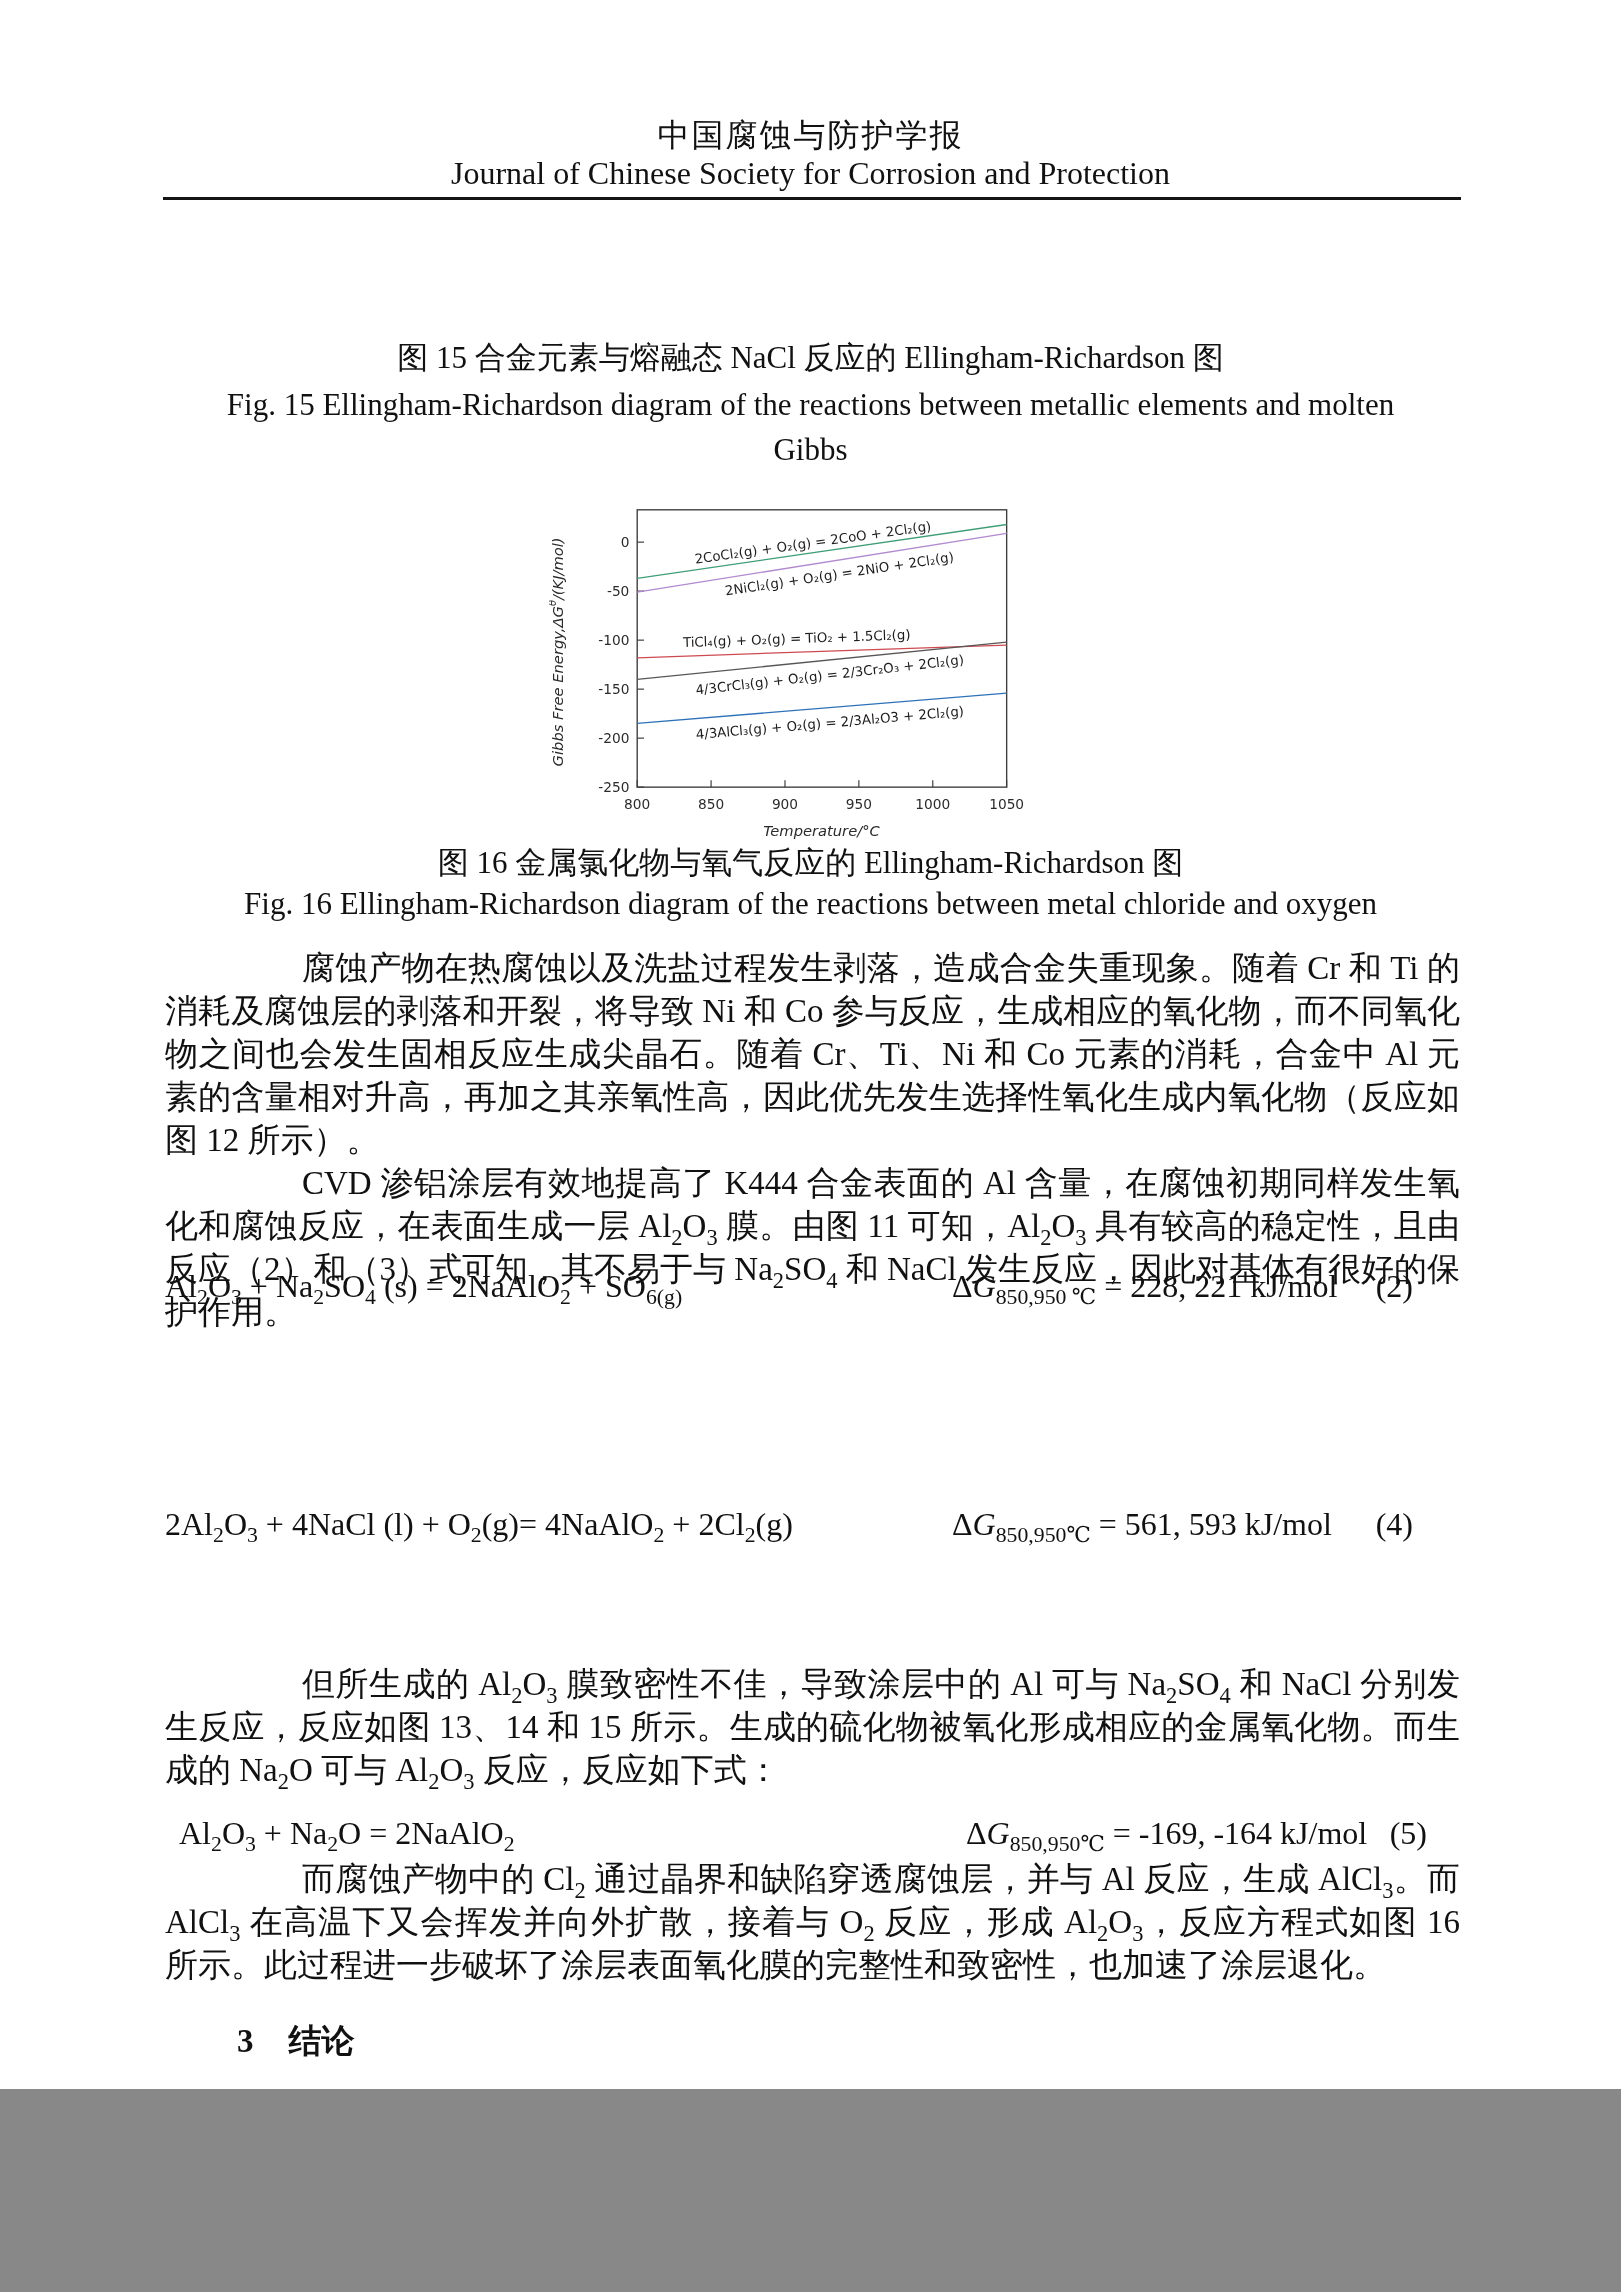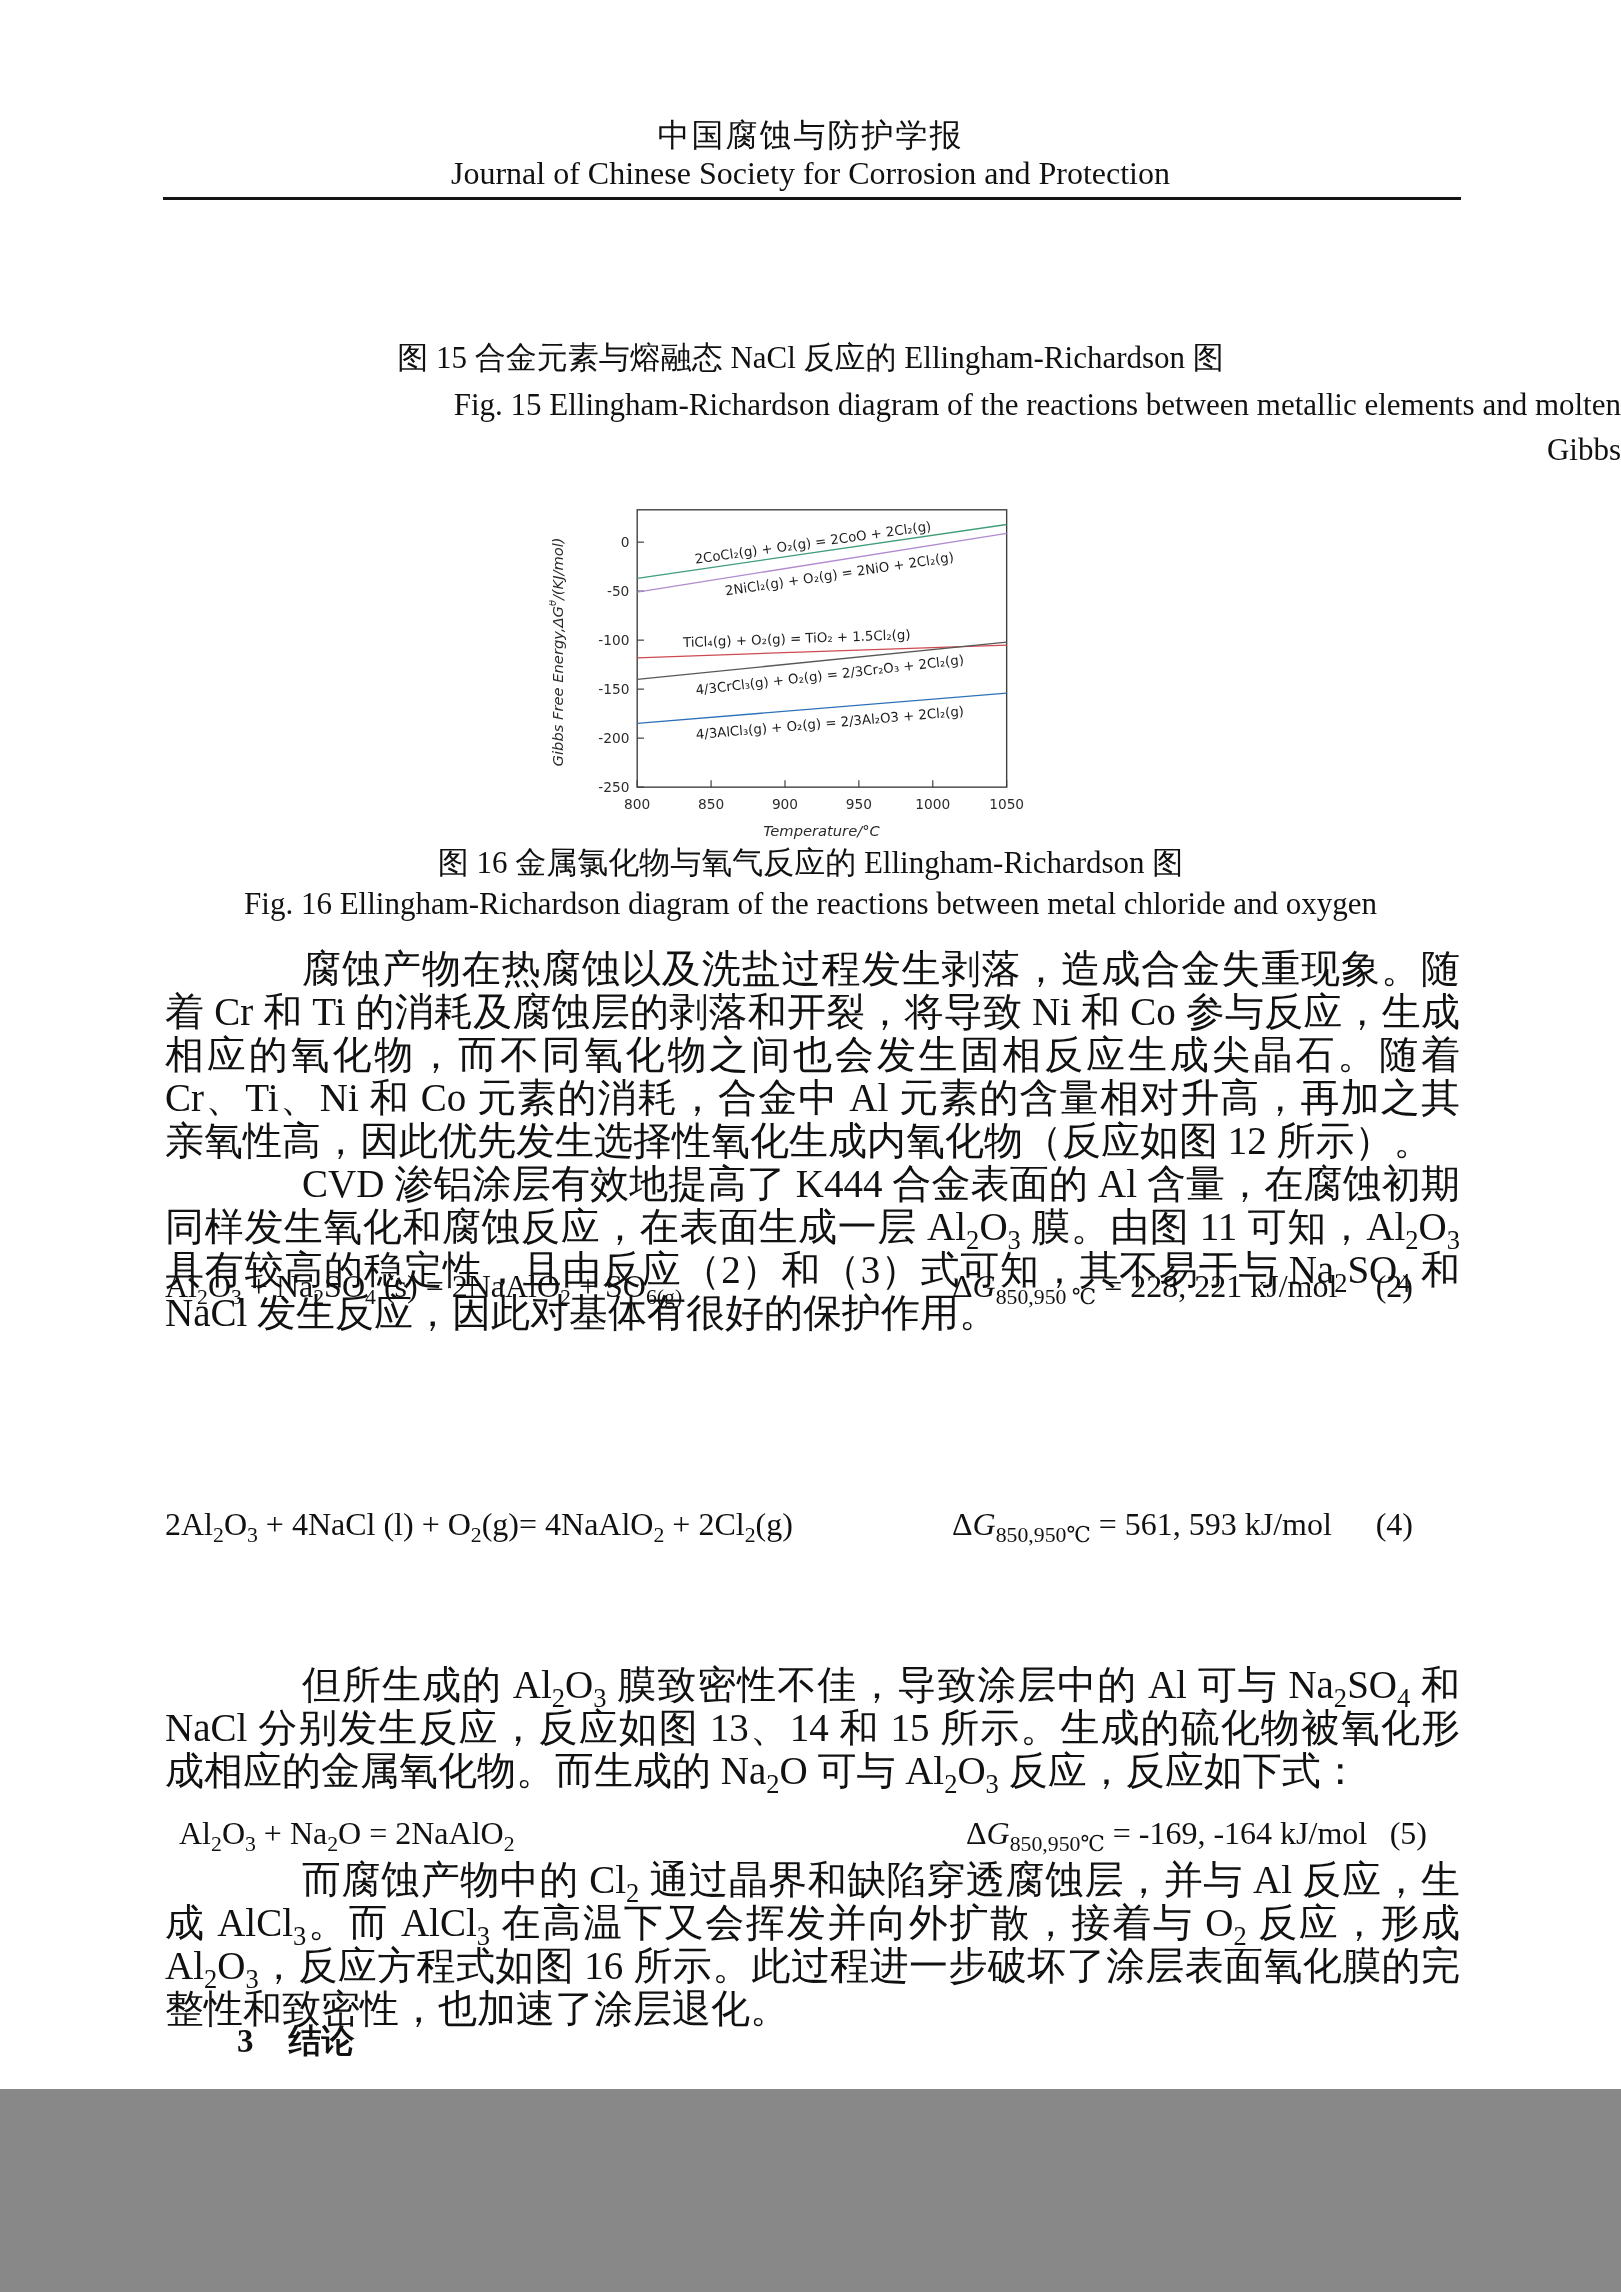--- a/index.html
+++ b/index.html
@@ -14,32 +14,32 @@
   }
   
   .header-cn{position:absolute;top:114px;left:0;width:100%;text-align:center;
     font-size:32px;letter-spacing:2px;}
   .header-en{position:absolute;top:155px;left:0;width:100%;text-align:center;
     font-size:32px;}
   .header-rule{position:absolute;top:197px;left:163px;width:1298px;height:2.9px;background:#151515;}
   
   .cap{position:absolute;left:0;width:100%;text-align:center;font-size:31px;}
   .cap-15-cn{top:337px;}
-  .cap-15-en{top:382px;line-height:45px;text-align:right;}
+  .cap-15-en{top:382px;line-height:45px;}
   .cap-16-cn{top:842px;}
   .cap-16-en{top:886px;}
   
   .chart{position:absolute;left:549px;top:495px;width:490px;height:353px;}
   .chart text{font-family:"DejaVu Sans","Liberation Sans",sans-serif;fill:#2b2b2b;}
   .chart .ticktext{font-size:14px;}
   .chart .axlabel{font-size:15px;font-style:italic;}
   .chart .serieslabel{font-size:13.6px;fill:#1c1c1c;}
   
   .textblock{position:absolute;left:165px;width:1295px;
-    font-size:39px;line-height:43px;text-align:justify;}
+    font-size:33px;line-height:43px;text-align:justify;}
   .textblock p{margin:0;text-indent:137px;}
   sub{font-size:68%;line-height:0;}
   
   .equation{position:absolute;left:165px;width:1295px;font-size:32px;white-space:nowrap;}
   .equation .dg{position:absolute;left:787px;top:0;}
   .equation .num{position:absolute;right:47px;top:0;}
   .eq-2{top:1268px;}
   .eq-3{top:1389px;}
   .eq-4{top:1506px;}
   .eq-5{top:1815px;margin-left:14px;}

